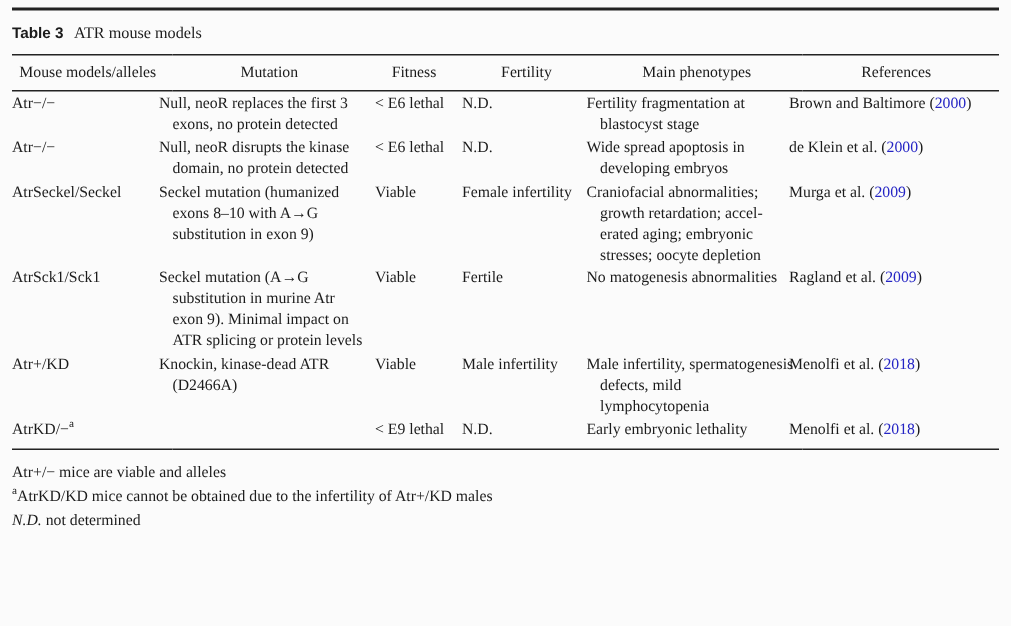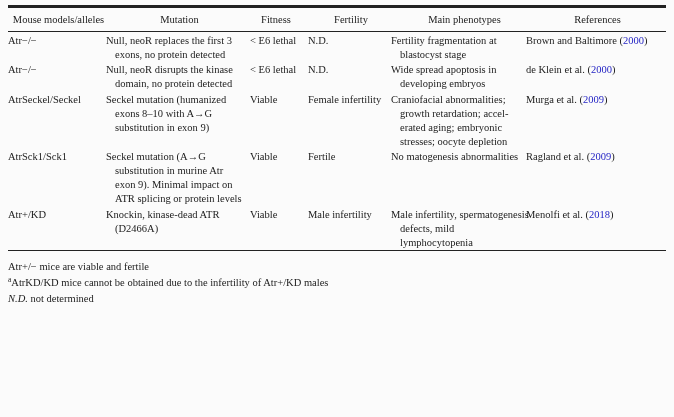--- a/index.html
+++ b/index.html
@@ -72,20 +72,23 @@
   .fn { line-height: 16px; }
   .fn-italic { font-style: italic; }
 </style>
 </head>
 <body style="background: rgb(251, 251, 251); color: rgb(27, 27, 27);">
 
 <div class="page">
 
   <div class="top-rule"></div>
 
+  <div class="caption">
+    <span class="cap-label">Table 3</span><span class="cap-title">ATR mouse models</span>
+  </div>
 
   <table class="atr">
     <colgroup>
       <col style="width:107px">
         <col style="width:135px">
         <col style="width:58px">
       <col style="width:92px">
         <col style="width:135px">
         <col style="width:131px">
     </colgroup>
@@ -154,22 +157,33 @@
         <td class="hang">Knockin, kinase-dead ATR (D2466A)</td>
         <td class="nowrap">Viable</td>
         <td>Male infertility</td>
         <td class="hang">Male infertility, sper­matogenesis defects, mild lymphocytopenia</td>
         <td class="hang">
           <span>Menolfi et al.</span>
           <span><span>(</span><a class="cite-year">2018</a><span>)</span></span>
         </td>
       </tr>
 
+      <tr class="last-row">
+        <td class="model-cell"><span>AtrKD/−</span><sup class="allele-sup">a</sup></td>
+        <td class="hang"></td>
+        <td class="nowrap">&lt; E9 lethal</td>
+        <td>N.D.</td>
+        <td class="hang">Early embryonic lethality</td>
+        <td class="hang">
+          <span>Menolfi et al.</span>
+          <span><span>(</span><a class="cite-year">2018</a><span>)</span></span>
+        </td>
+      </tr>
     </tbody>
   </table>
 
   <div class="footnotes">
-    <div class="fn">Atr+/− mice are viable and fertile</div>
+    <div class="fn">Atr+/− mice are viable and alleles</div>
     <div class="fn"><sup class="fn-sup">a</sup><span>AtrKD/KD mice cannot be obtained due to the infertility of Atr+/KD males</span></div>
     <div class="fn"><span class="fn-italic">N.D.</span> <span>not determined</span></div>
   </div>
 
 </div>
 
 </body></html>

